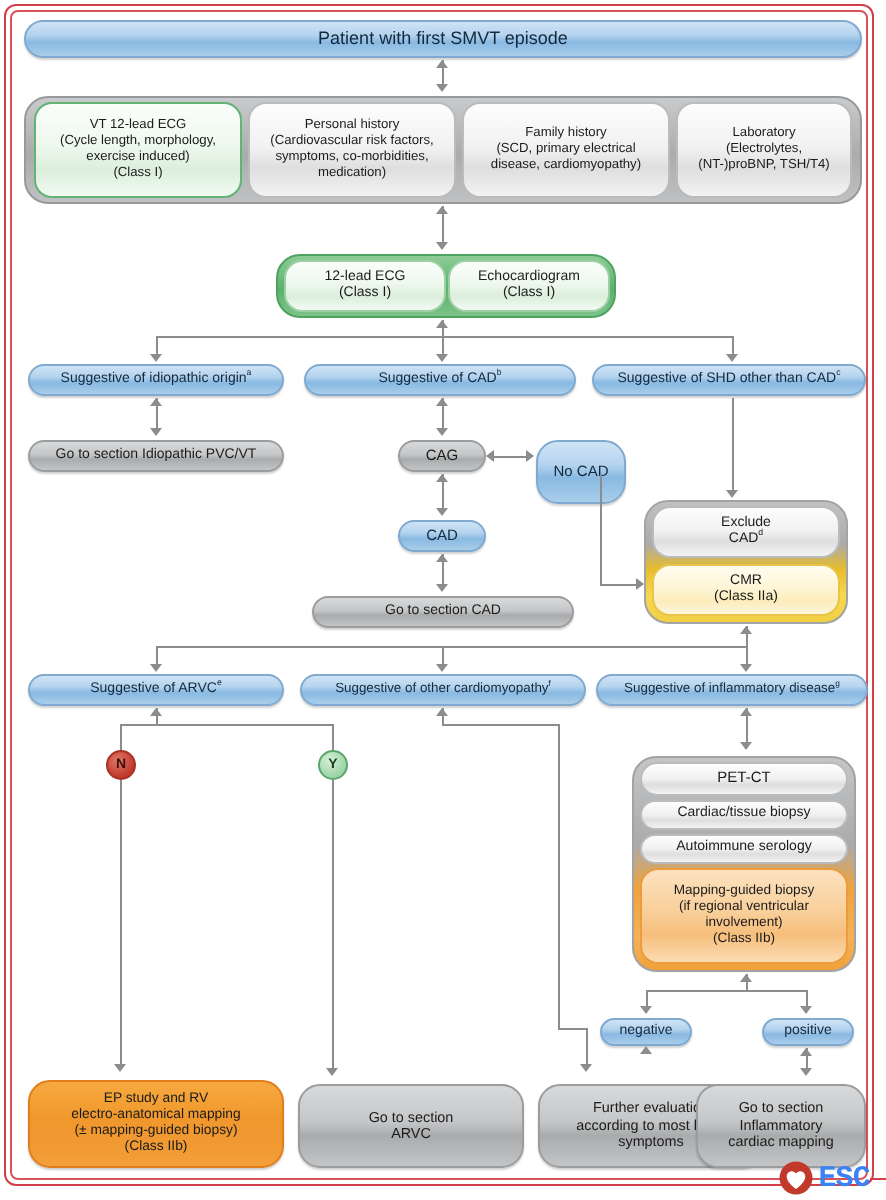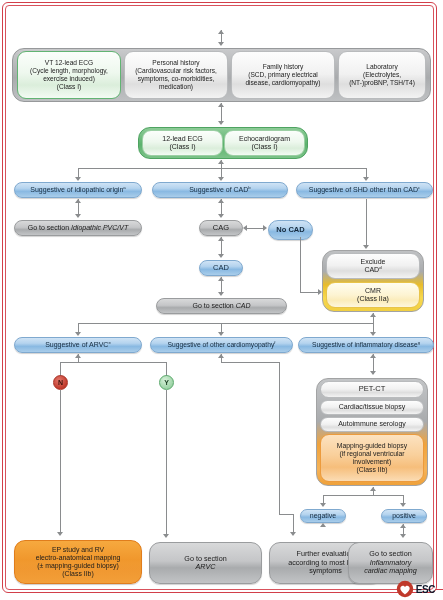--- a/index.html
+++ b/index.html
@@ -166,56 +166,59 @@
     border-right:0;
   }
   .arrow-l{
     border-right:4.4px solid #8a8c8e;
     border-top:3.2px solid transparent;
     border-bottom:3.2px solid transparent;
     border-left:0;
   }
 
   sup{font-size:.62em; vertical-align:super; line-height:0;}
-  .it{font-style:italic;}
+  .it{}
 
   
   #esc-logo{
     position:absolute;
     right:8px; bottom:2px;
     display:flex;
     align-items:center;
     gap:2px;
   }
   #esc-logo .heart{
     width:18px;height:18px;
     position:relative;
     display:inline-block;
   }
   #esc-logo .esc-text{
-    font-size:10px;
+    font-size:15px;
     font-weight:bold;
     letter-spacing:-.4px;
-    color:#0f172a;
-    font-family:Liberation Sans, sans-serif;
+    color:#3b82f6;
+    font-family:Liberation Mono, monospace;
   }
   .logo-rule{
     position:absolute;
     right:0; bottom:10px;
     width:8px;height:1.2px;background:#d23f4a;
   }
 </style>
 </head>
 <body>
 
 <div id="page">
 
   <div class="frame-outer"></div>
   <div class="frame-inner"></div>
 
+  <div class="node blue" style="left:12px;top:10px;width:419px;height:19px;font-size:9px;">
+    <span class="txt">Patient with first SMVT episode</span>
+  </div>
 
   <div class="ln lnv" style="left:221px;top:30px;height:13px;"></div>
   <div class="arrow arrow-d" style="left:218px;top:42px;"></div>
   <div class="arrow arrow-u" style="left:218px;top:30px;"></div>
 
   <div class="cont cont-grey" style="left:12px;top:48px;width:419px;height:54px;"></div>
 
   <div class="node lgreen" style="left:17px;top:51px;width:104px;height:48px;font-size:6.6px;border-width:1.5px;border-color:#62b473;">
     <span class="txt">
       <span>VT 12-lead ECG</span><br>
@@ -301,21 +304,21 @@
   <div class="arrow arrow-d" style="left:363px;top:245px;"></div>
 
   <div class="node grey" style="left:14px;top:220px;width:128px;height:16px;font-size:7px;">
     <span class="txt"><span>Go to section </span><span class="it">Idiopathic PVC/VT</span></span>
   </div>
 
   <div class="node grey" style="left:199px;top:220px;width:44px;height:16px;font-size:7.5px;">
     <span class="txt">CAG</span>
   </div>
 
-  <div class="node blue" style="left:268px;top:220px;width:45px;height:20px;font-size:7.5px;font-weight:bold;">
+  <div class="node blue" style="left:268px;top:220px;width:45px;height:32px;font-size:7.5px;">
     <span class="txt">No CAD</span>
   </div>
 
   <div class="ln lnh" style="left:247px;top:228px;width:18px;"></div>
   <div class="arrow arrow-l" style="left:243px;top:225px;"></div>
   <div class="arrow arrow-r" style="left:263px;top:225px;"></div>
 
   <div class="ln lnv" style="left:221px;top:237px;height:19px;"></div>
   <div class="arrow arrow-u" style="left:218px;top:237px;"></div>
   <div class="arrow arrow-d" style="left:218px;top:254px;"></div>

